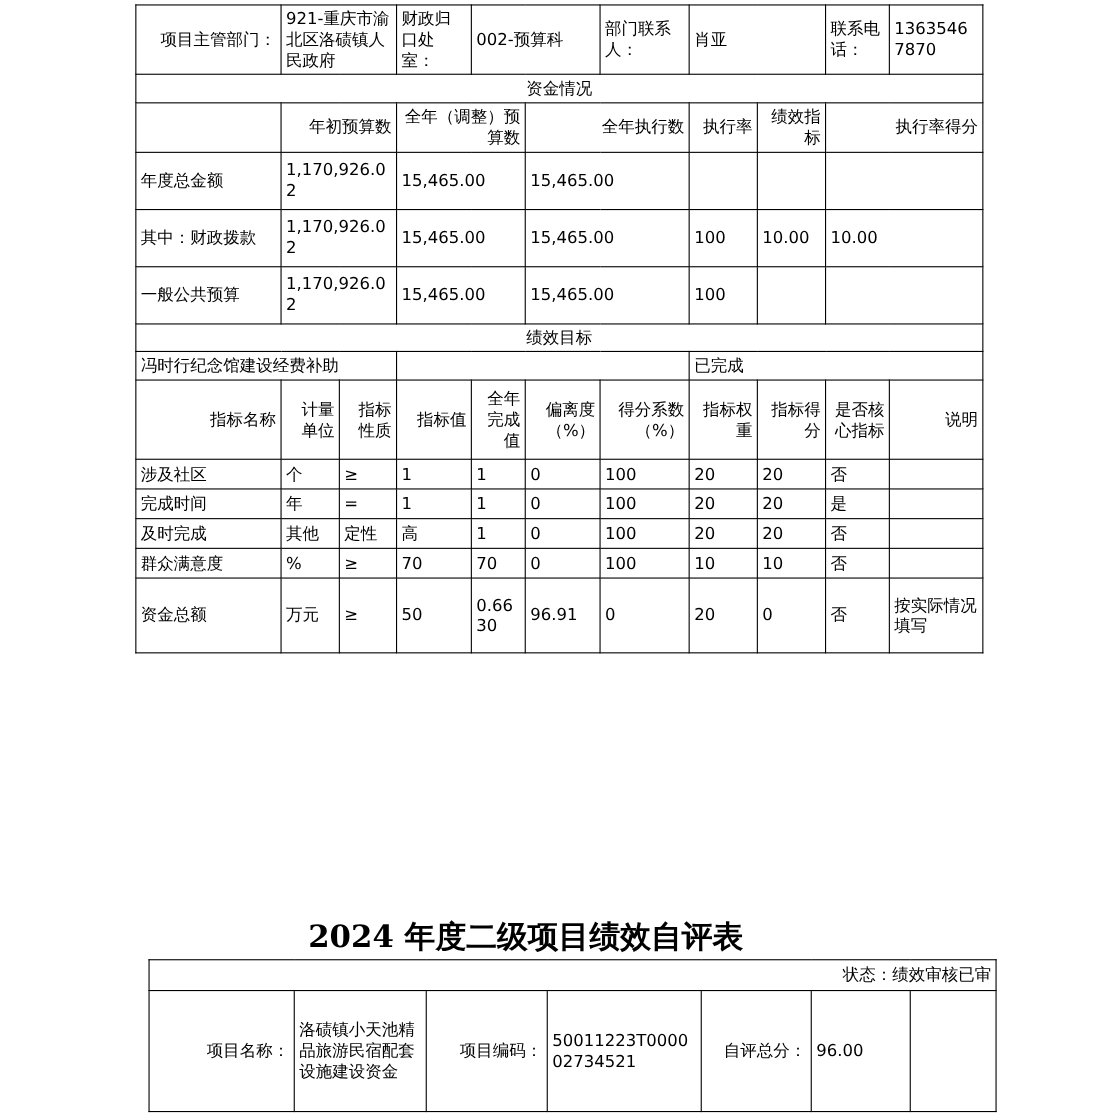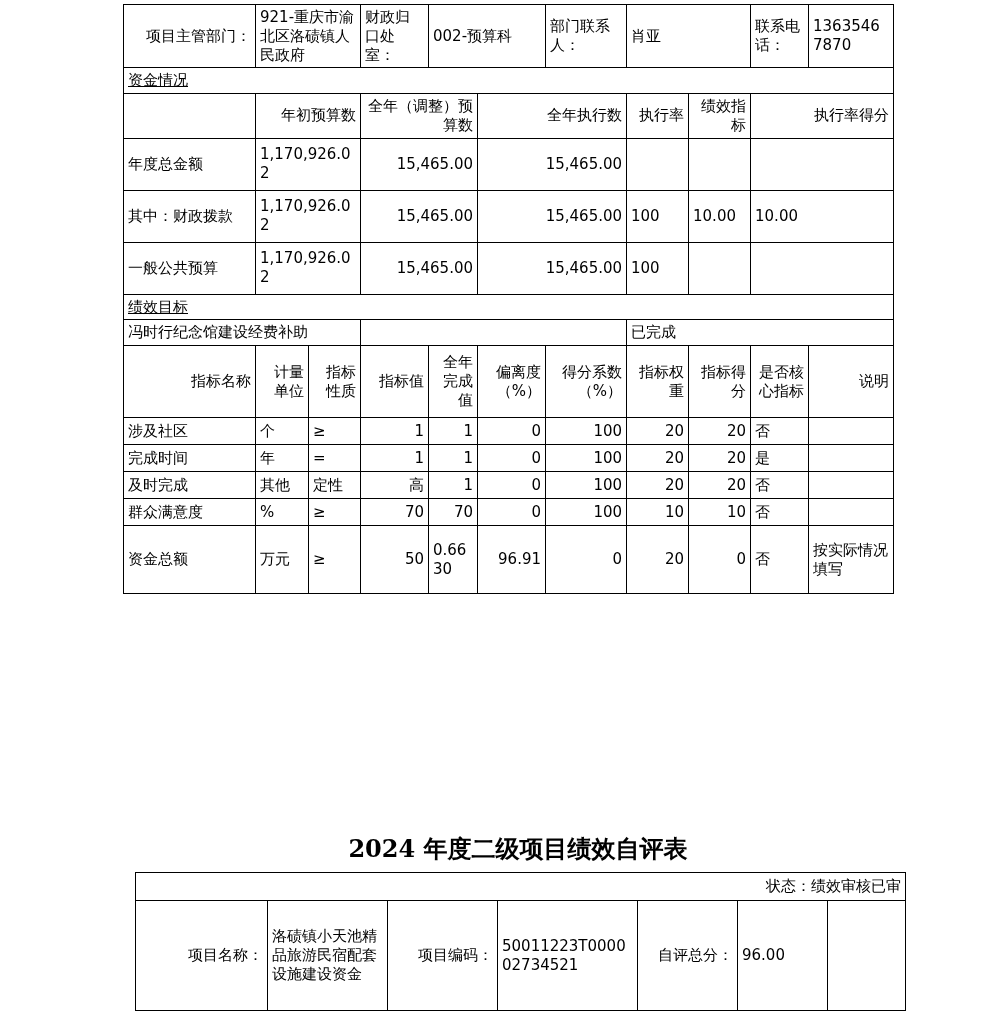--- a/index.html
+++ b/index.html
@@ -21,30 +21,29 @@
     border:1px solid #000;
     padding:3px 4px;
     vertical-align:middle;
     line-height:1.25;
     font-size:15px;
     word-wrap:break-word;
     overflow-wrap:break-word;
   }
   .t1{position:absolute;left:123px;top:4px;width:770px;}
   .center{text-align:right;}
-  .right{text-align:right;}
+  .right{}
   .left{text-align:left;}
-  .sec{text-decoration:underline;}
+  .sec{text-align:center;}
   .title2{
     position:absolute;left:0;top:833px;width:956px;
     text-align:center;
     font-family:"DejaVu Serif","Liberation Serif",serif;
     font-weight:bold;
-    font-size:24px;
-    padding-left:40px;
+    font-size:28px;
   }
   .t2{position:absolute;left:135px;top:872px;width:770px;}
   .status-row td{ text-align:right; }
 </style>
 </head>
 <body>
 
 <div class="page">
 
   <table class="doc t1">

